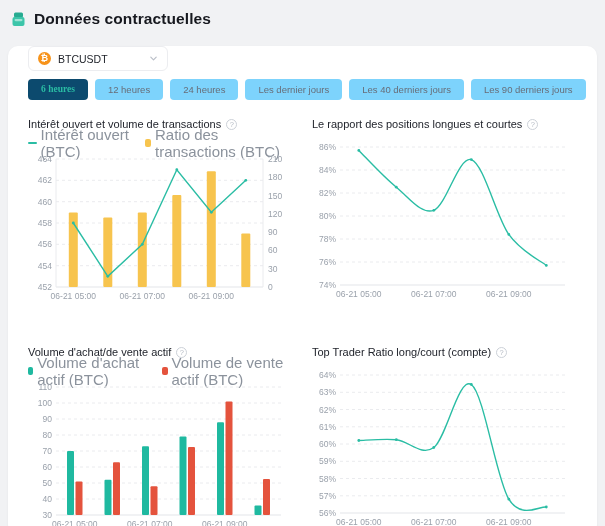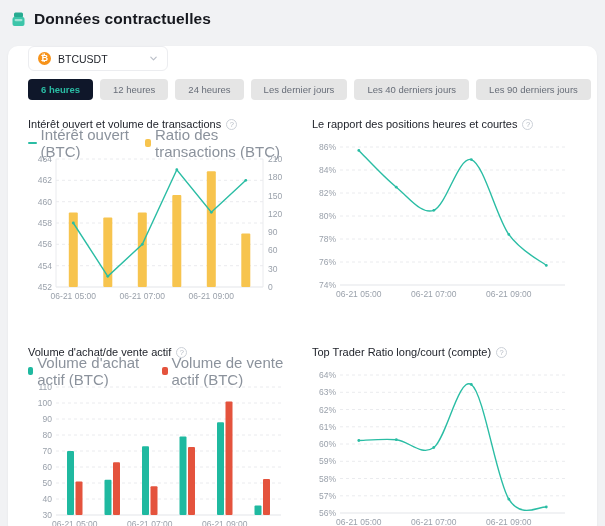--- a/index.html
+++ b/index.html
@@ -27,24 +27,24 @@
   .btc-icon {
     width:13px; height:13px; border-radius:50%; background:#f7931a;
     color:#fff; font-size:9px; font-weight:bold; line-height:13px; text-align:center;
     font-family:"DejaVu Sans",sans-serif; flex:0 0 auto;
   }
   .pair-label { font-size:10.5px; font-weight:normal; color:#1c1f26; flex:1; }
   .chev { width:9px; height:9px; flex:0 0 auto; }
   
   .tabs { display:flex; gap:7px; margin:8px 20px 0; }
   .tab {
-    font-size:9.5px; color:#676d78; background:#e5e5e5; border-radius:4px;
+    font-size:9.5px; color:#676d78; background:#7dd3fc; border-radius:4px;
     padding:5px 13px; cursor:pointer; white-space:nowrap;
   }
-  .tab.active { background:#0f172a; color:#2abda4; font-weight:bold; }
+  .tab.active { background:#0c4a6e; color:#2abda4; font-weight:bold;font-family:Liberation Serif, serif; }
   
   .charts { display:grid; grid-template-columns:265px 265px; column-gap:19px; row-gap:40px; margin:16px 20px 0; }
   .chart-title-row { display:flex; align-items:center; gap:5px; height:16px; }
   .chart-title { font-size:11px; font-weight:normal; color:#22252d; }
   .help-icon {
     width:11px; height:11px; border:1px solid #ccd1d8; border-radius:50%;
     color:#b4bac3; font-size:7.5px; line-height:9.5px; text-align:center; cursor:pointer; flex:0 0 auto;
   }
   .legend { display:flex; justify-content:flex-end; align-items:center; gap:10px; height:14px; margin-top:4px; font-size:15px; color:#8b929c; }
   .legend-item { display:flex; align-items:center; gap:4px; }
@@ -144,21 +144,21 @@
           <circle cx="79.8" cy="124.3" r="1.4" fill="#2abda4"></circle>
           <circle cx="114.3" cy="92.3" r="1.4" fill="#2abda4"></circle>
           <circle cx="148.8" cy="17.7" r="1.4" fill="#2abda4"></circle>
           <circle cx="183.3" cy="60.3" r="1.4" fill="#2abda4"></circle>
           <circle cx="217.8" cy="28.3" r="1.4" fill="#2abda4"></circle>
         </svg>
     </div>
 
     <div class="chart-block">
       <div class="chart-title-row">
-        <span class="chart-title">Le rapport des positions heures et courtes</span>
+        <span class="chart-title">Le rapport des positions longues et courtes</span>
         <span class="help-icon">?</span>
       </div>
       <svg id="chart1" class="plot noleg" width="265" height="162">
           <line x1="28" y1="145.0" x2="253" y2="145.0" stroke="#e3e5e9" stroke-width="1"></line>
           <text x="24" y="148" text-anchor="end">74%</text>
           <line x1="28" y1="122.0" x2="253" y2="122.0" stroke="#eaebee" stroke-width="1" stroke-dasharray="3 3"></line>
           <text x="24" y="125" text-anchor="end">76%</text>
           <line x1="28" y1="99.0" x2="253" y2="99.0" stroke="#eaebee" stroke-width="1" stroke-dasharray="3 3"></line>
           <text x="24" y="102" text-anchor="end">78%</text>
           <line x1="28" y1="76.0" x2="253" y2="76.0" stroke="#eaebee" stroke-width="1" stroke-dasharray="3 3"></line>

